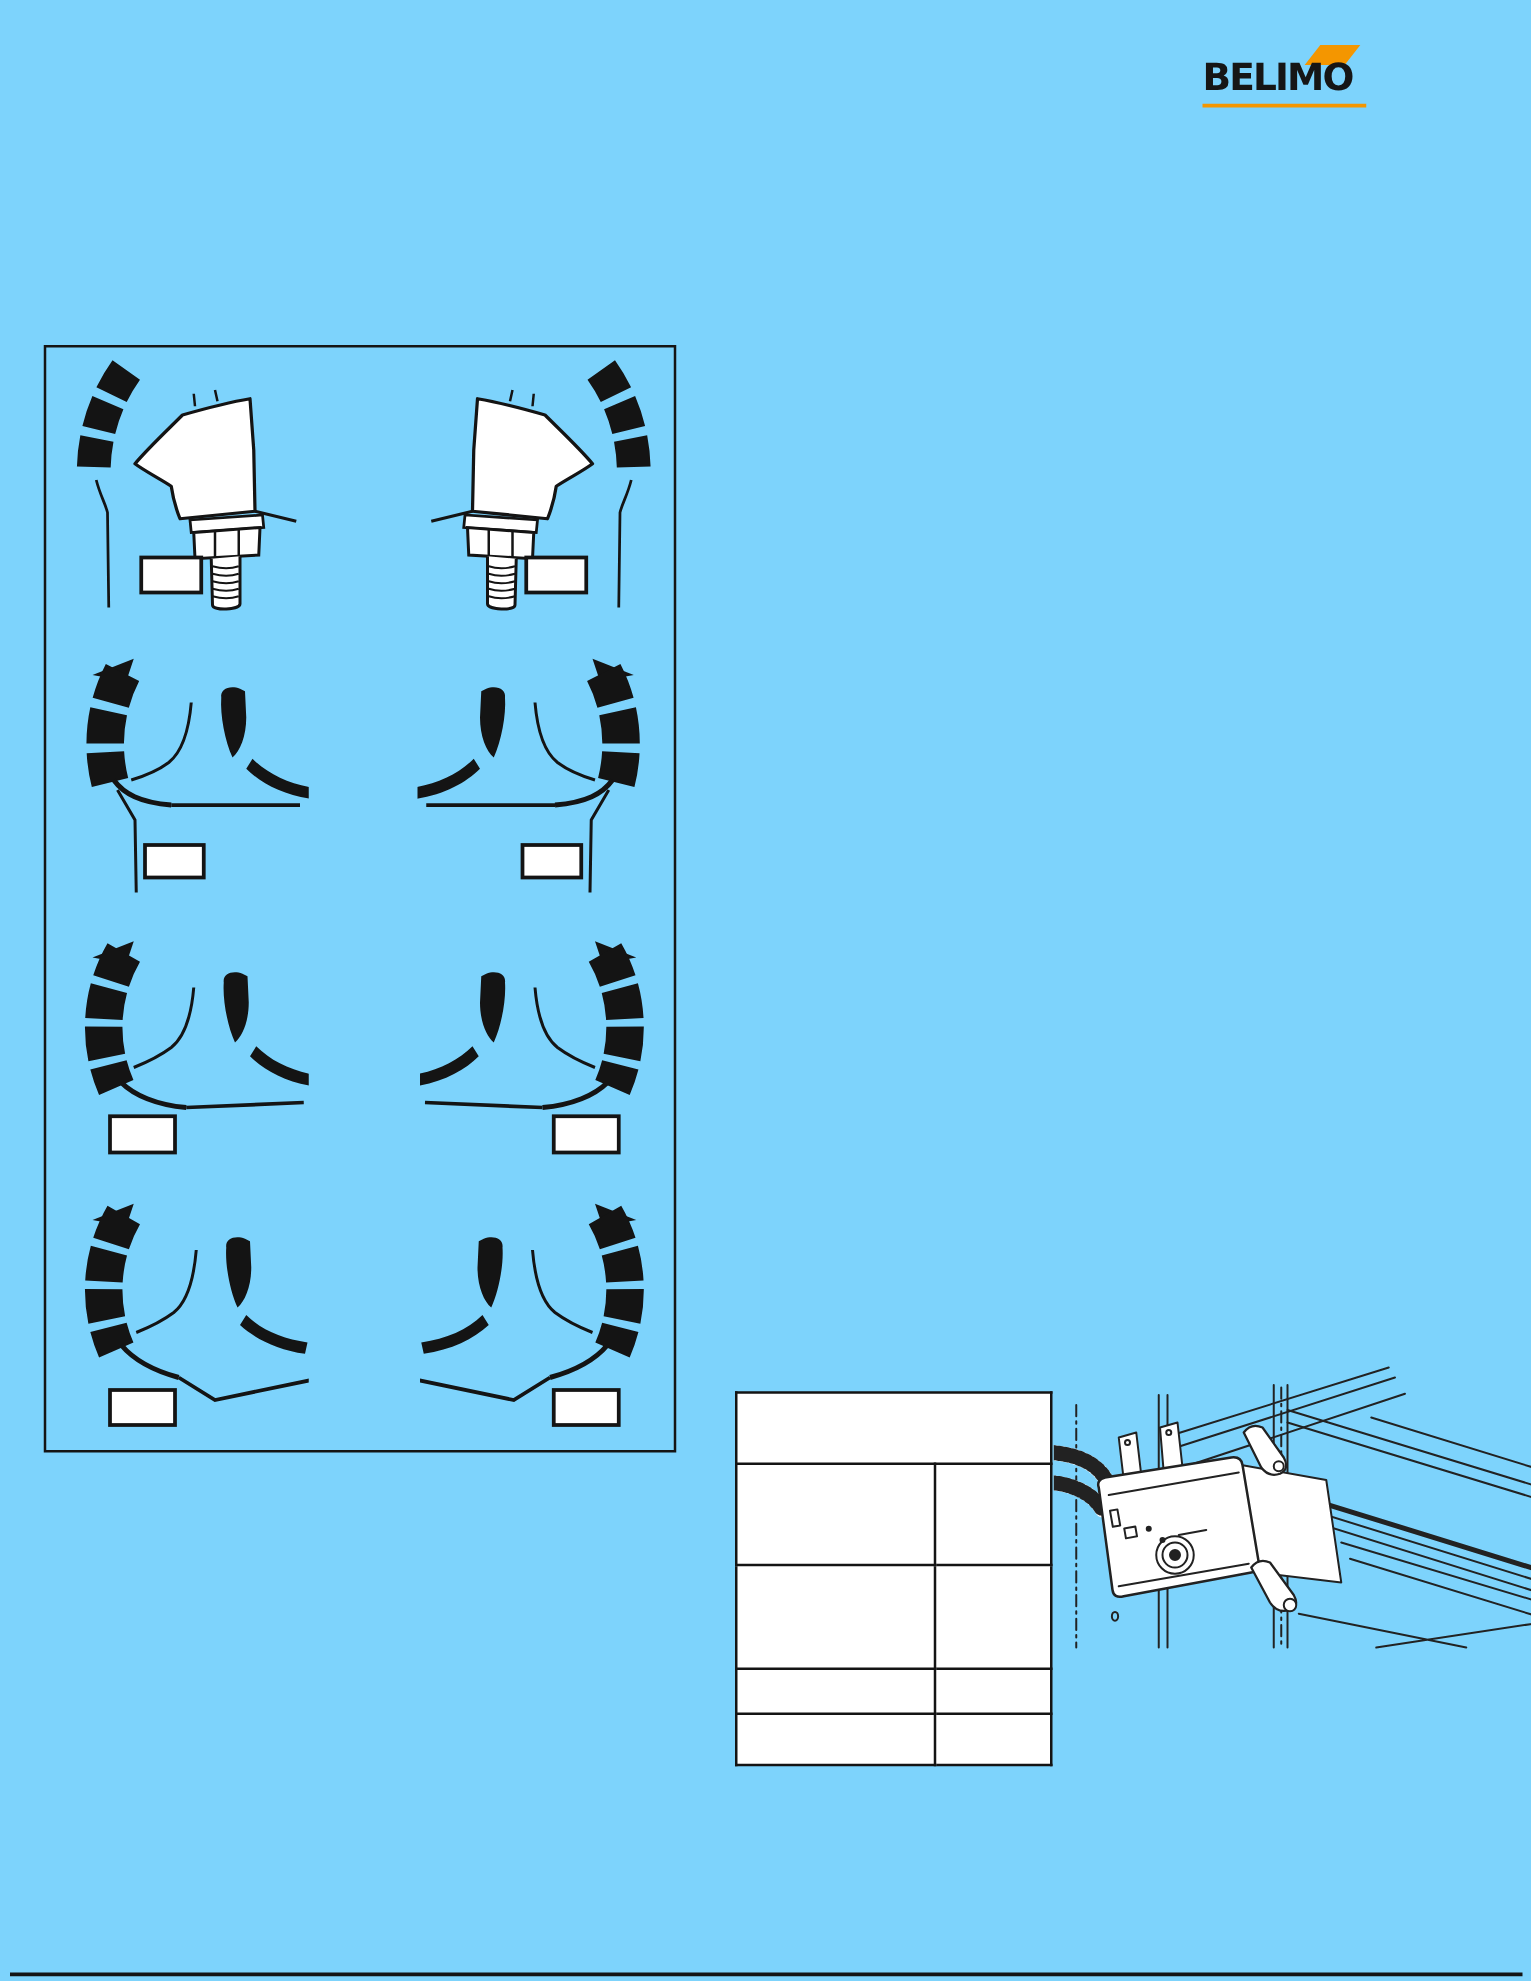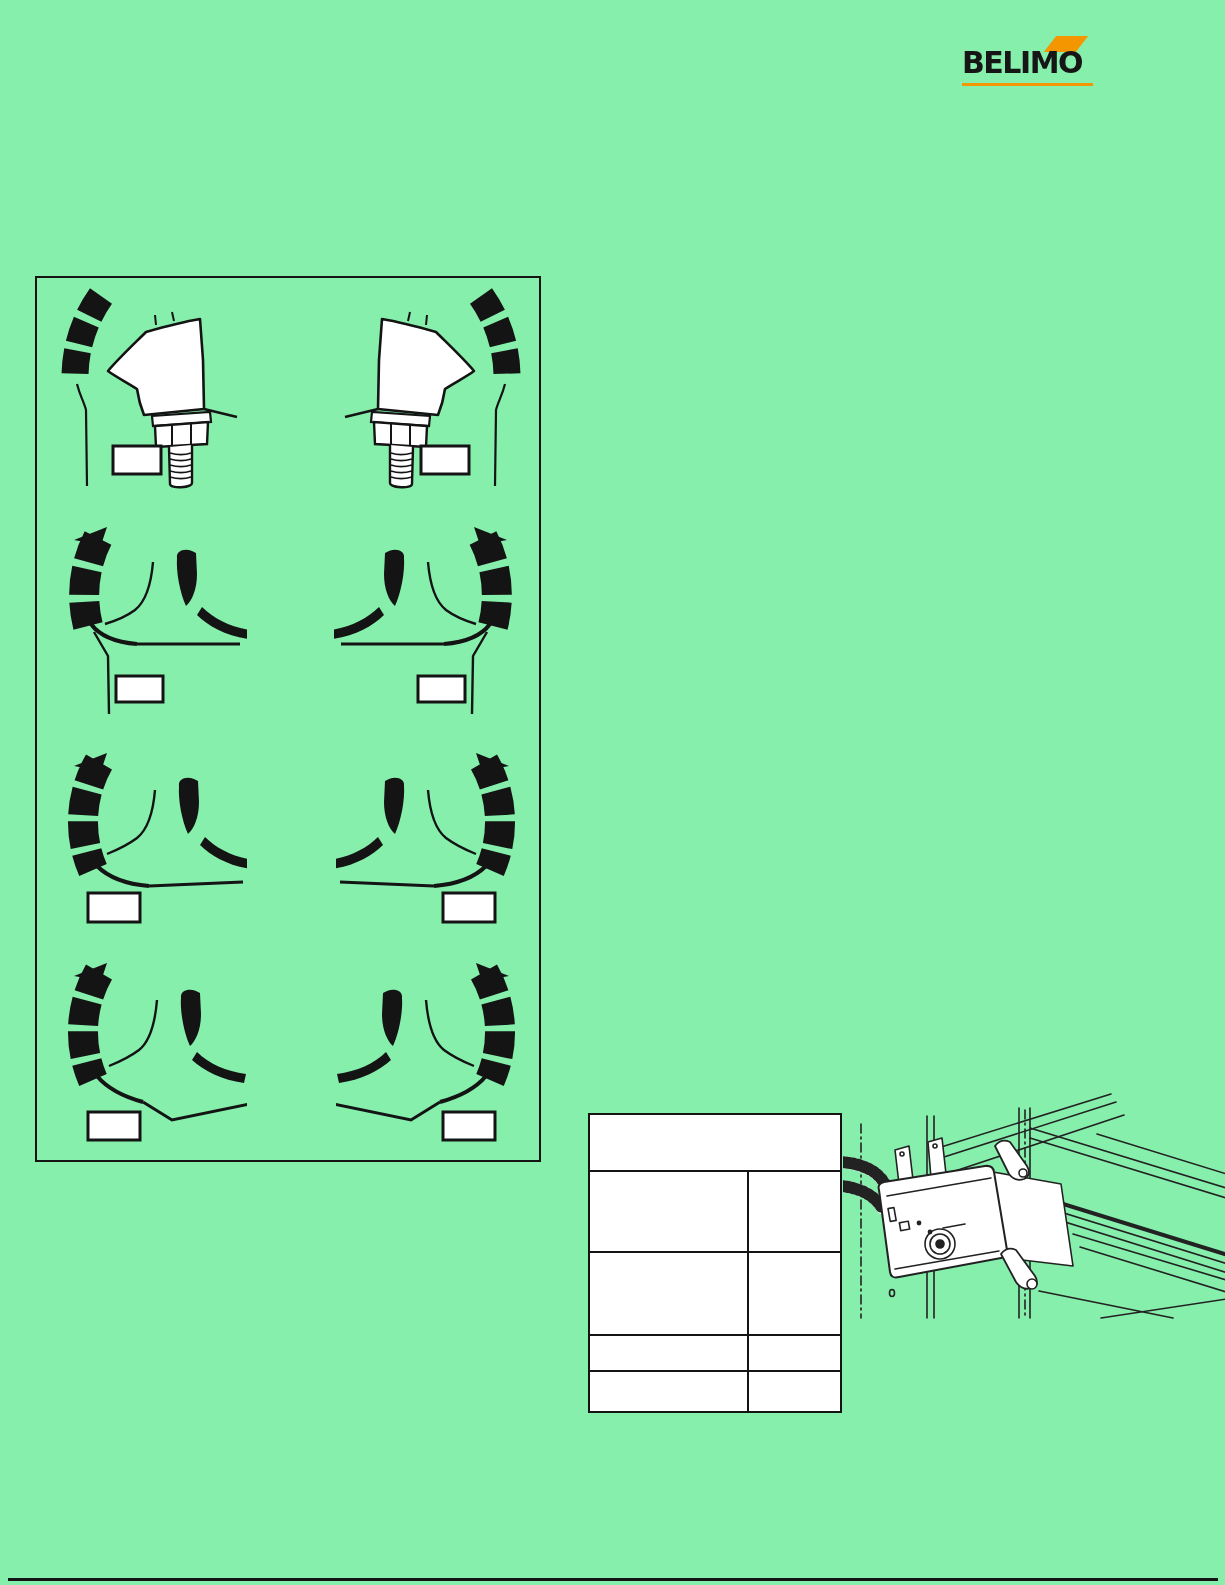--- a/index.html
+++ b/index.html
@@ -1,17 +1,17 @@
 <!DOCTYPE html>
 <html><head>
 <meta charset="utf-8">
 <style>
   html,body{margin:0;padding:0;background:#e8e8e8;}
   .page{
-    position:relative;width:1225px;height:1585px;background:#86efac;
+    position:relative;width:1225px;height:1585px;background:#7dd3fc;
     font-family:"DejaVu Sans","Liberation Sans",sans-serif;overflow:hidden;
     margin:0 auto;
   }
   
   .logo{position:absolute;left:962px;top:28px;width:140px;height:62px;}
   .logo .word{
     position:absolute;left:0;top:20px;font-weight:700;font-size:30px;line-height:30px;
     letter-spacing:-1.5px;color:#161616;
   }
   .logo .slash{position:absolute;top:8px;width:17px;height:16px;transform:skewX(-38deg);}

